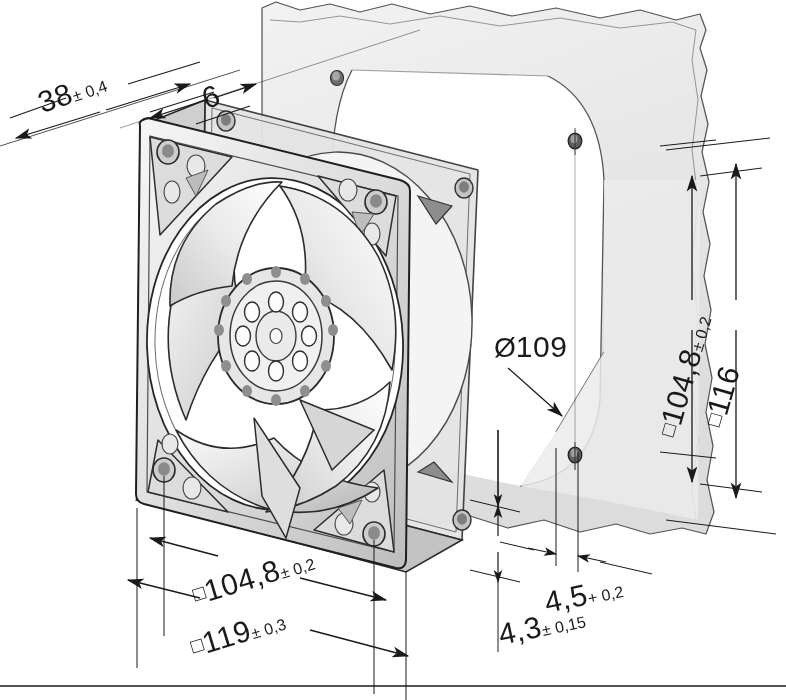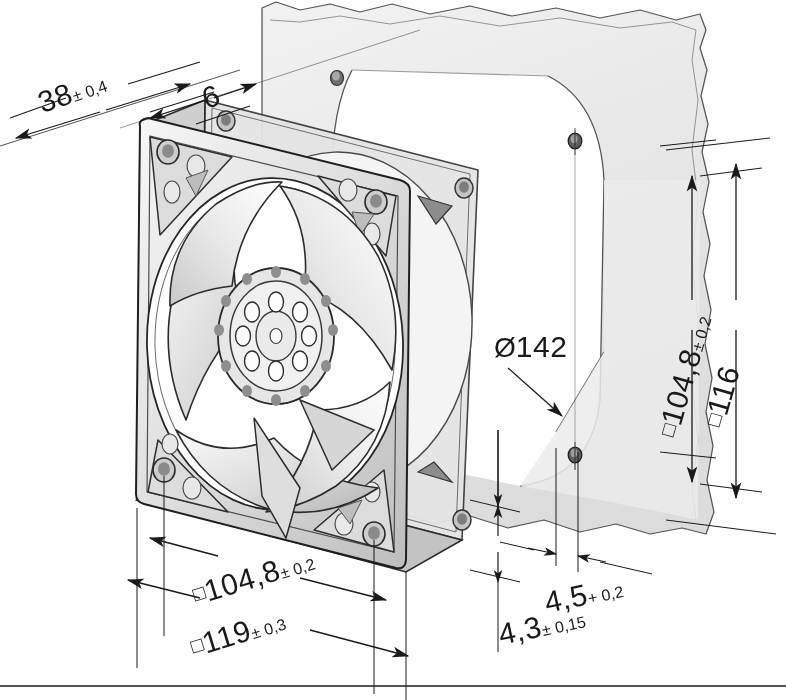--- a/index.html
+++ b/index.html
@@ -316,21 +316,21 @@
 
 <div class="dimtext rot-n19" style="left:44px; top:88px;">
   <span class="num">38</span><span class="tol">± 0,4</span>
 </div>
 
 <div class="dimtext rot-n19" style="left:208px; top:84px;">
   <span class="num">6</span>
 </div>
 
 <div class="dimtext" style="left:494px; top:332px;">
-  <span class="dia">Ø</span><span class="num">142</span>
+  <span class="dia">Ø</span><span class="num">109</span>
 </div>
 
 <div class="dimtext rot-n90" style="left:682px; top:410px;">
   <span class="sq">□</span><span class="num">104,8</span><span class="tol">± 0,2</span>
 </div>
 
 <div class="dimtext rot-n90b" style="left:728px; top:400px;">
   <span class="sq">□</span><span class="num">116</span>
 </div>
 

